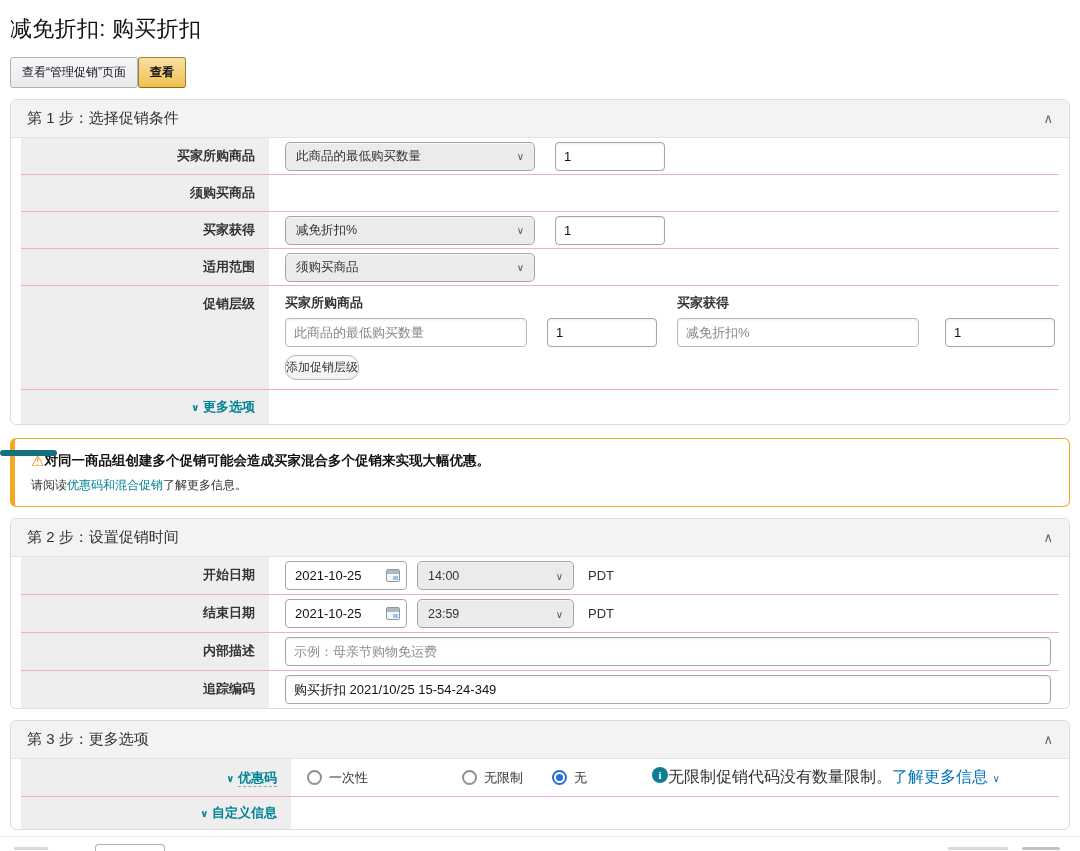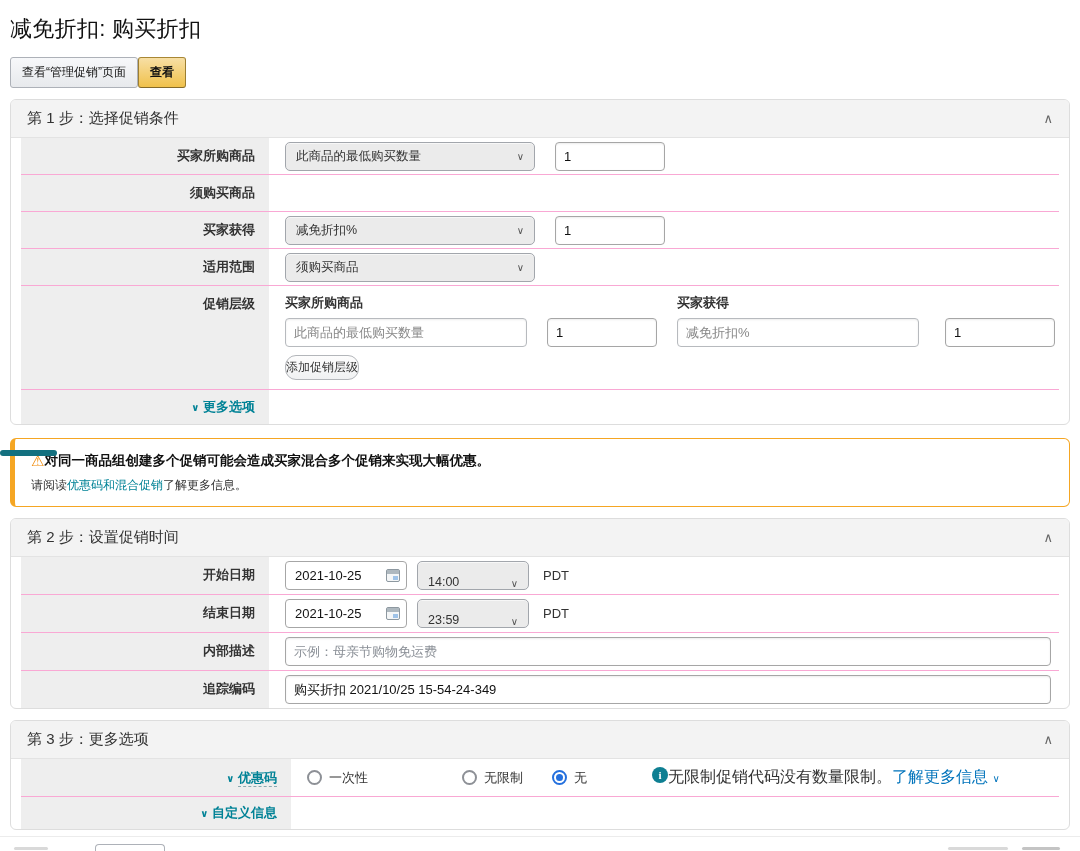--- a/index.html
+++ b/index.html
@@ -50,21 +50,21 @@
   }
 
   .dd {
     height: 29px; background: #ebebeb; border: 1px solid #a2a6ac; border-radius: 5px;
     display: flex; align-items: center; justify-content: space-between;
     padding: 0 10px; font-size: 12.5px; color: #333; cursor: pointer;
     box-shadow: inset 0 1px 0 rgba(255,255,255,.6);
   }
   .dd .caret { color: #555; font-size: 11px; margin-left: 8px; }
   .dd-main { width: 250px; }
-  .dd-time { width: 112px; align-items: flex-end; }
+  .dd-time { width: 157px; }
 
   .tb {
     height: 29px; border: 1px solid #a6a6a6; border-radius: 4px; background: #fff;
     padding: 0 8px; font-size: 13px; color: #111; font-family: inherit;
     box-shadow: inset 0 1px 2px rgba(15,17,17,.08); outline: none;
   }
   .tb-num { width: 110px; margin-left: 20px; }
   .tb::placeholder { color: #8a8f96; }
   .tb-tier { width: 242px; border-color: #b7babe; }
   .tb-tier::placeholder { color: #888; }

